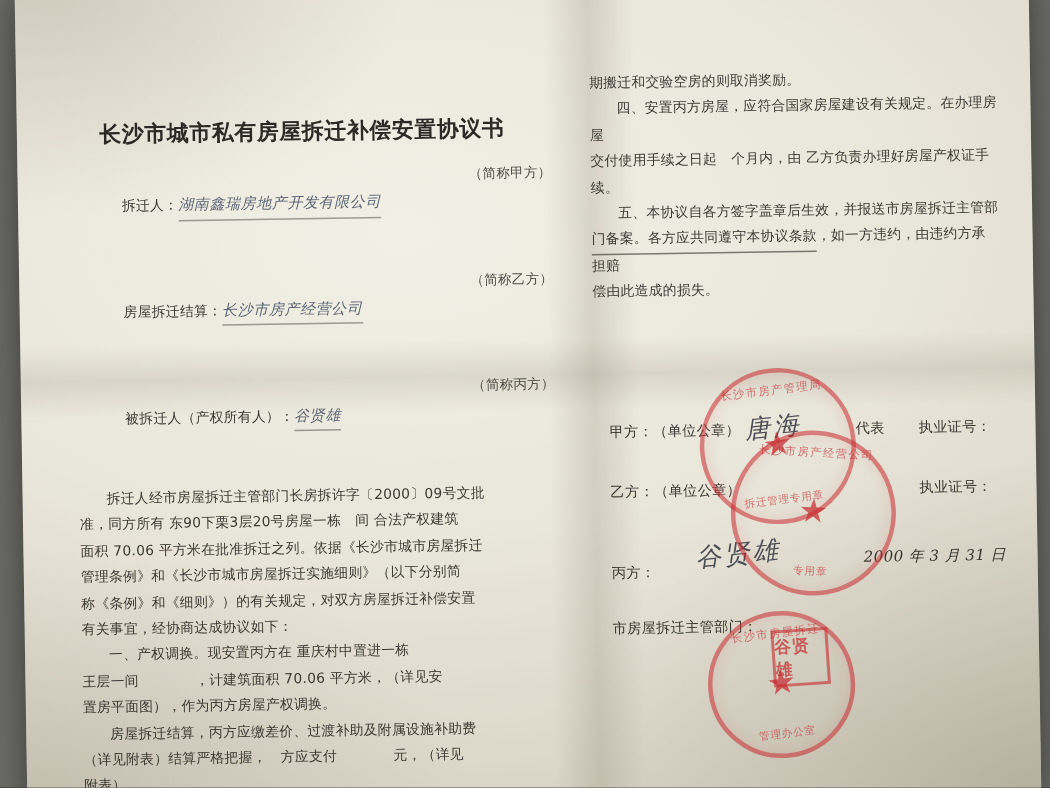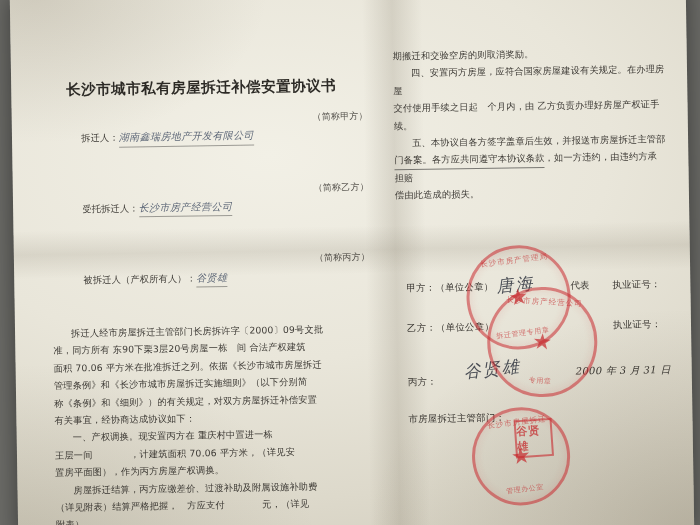--- a/index.html
+++ b/index.html
@@ -226,21 +226,21 @@
     <div id="doc">
 
       <div class="title">长沙市城市私有房屋拆迁补偿安置协议书</div>
 
       <div class="col" id="col-left">
         <div class="line">
           <span>拆迁人：</span><span class="hw ul">湖南鑫瑞房地产开发有限公司</span>
           <span class="paren">（简称甲方）</span>
         </div>
         <div class="line">
-          <span>受托拆迁人：</span><span class="hw ul">长沙市房产经营公司</span>
+          <span>房屋拆迁结算：</span><span class="hw ul">长沙市房产经营公司</span>
           <span class="paren">（简称乙方）</span>
         </div>
         <div class="line">
           <span>被拆迁人（产权所有人）：</span><span class="hw ul">谷贤雄</span>
           <span class="paren">（简称丙方）</span>
         </div>
         <div class="line indent2">拆迁人经市房屋拆迁主管部门长房拆许字〔2000〕09号文批</div>
         <div class="line">准，同方所有 东90下栗3层20号房屋一栋　间 合法产权建筑</div>
         <div class="line">面积 70.06 平方米在批准拆迁之列。依据《长沙市城市房屋拆迁</div>
         <div class="line">管理条例》和《长沙市城市房屋拆迁实施细则》（以下分别简</div>

